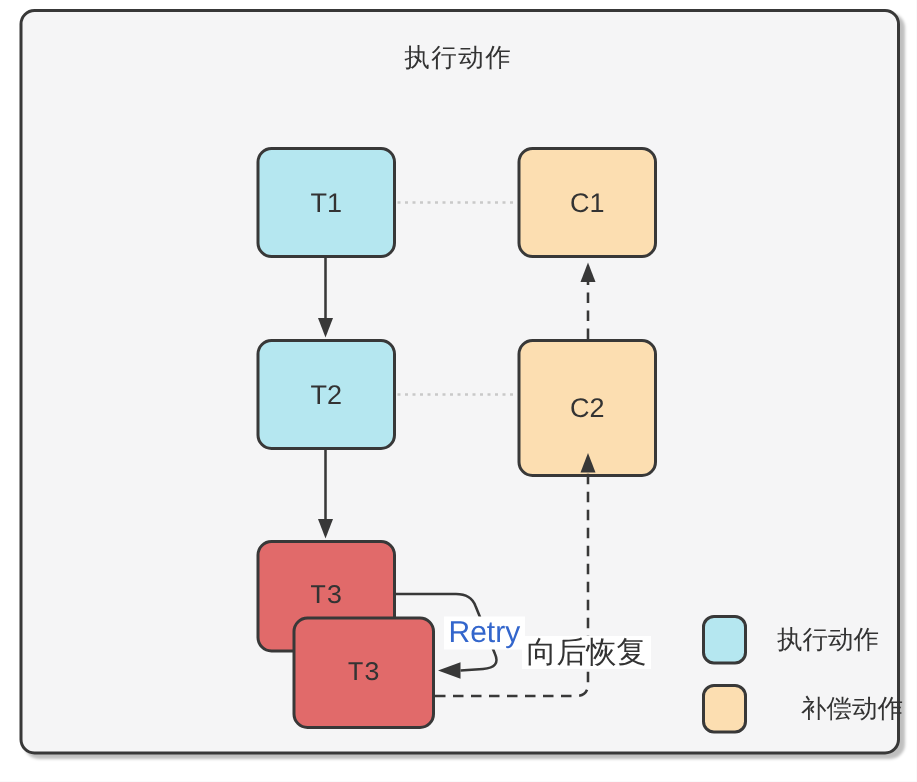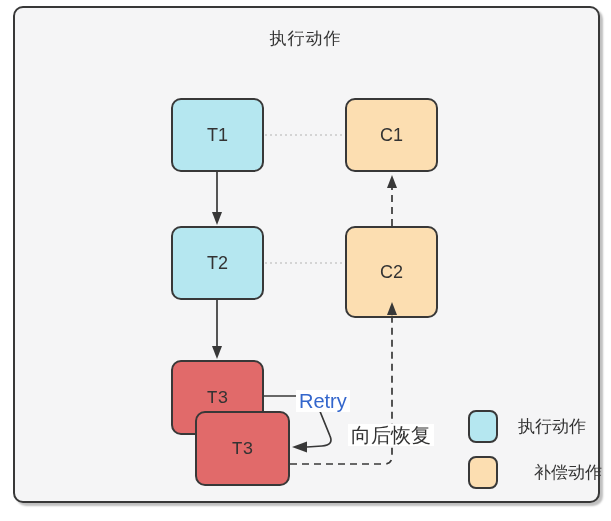--- a/index.html
+++ b/index.html
@@ -51,21 +51,21 @@
   #t3b{left:195px;top:411px;width:95px;height:75px;z-index:3;}
   svg.connectors{
     position:absolute;left:0;top:0;z-index:4;pointer-events:none;
   }
   .edge-label{
     position:absolute;z-index:5;
     background:#ffffff;
     padding:0 3px;line-height:22px;height:22px;
     font-size:20px;white-space:nowrap;
   }
-  .label-retry{left:296px;top:390px;color:var(--retry-blue);}
+  .label-retry{left:296px;top:411px;color:var(--retry-blue);}
   .label-reverse{left:348px;top:424px;color:var(--text);}
   .legend{position:absolute;left:468px;z-index:2;display:flex;align-items:center;gap:13px;}
   .legend.row1{top:410px;gap:20px;}
   .legend.row2{top:456px;gap:36px;}
   .swatch{
     width:30px;height:33px;border:2px solid var(--stroke);
     border-radius:8px;box-sizing:border-box;flex:0 0 auto;
   }
   .swatch.execute{background:var(--execute);}
   .swatch.compensate{background:var(--compensate);}

